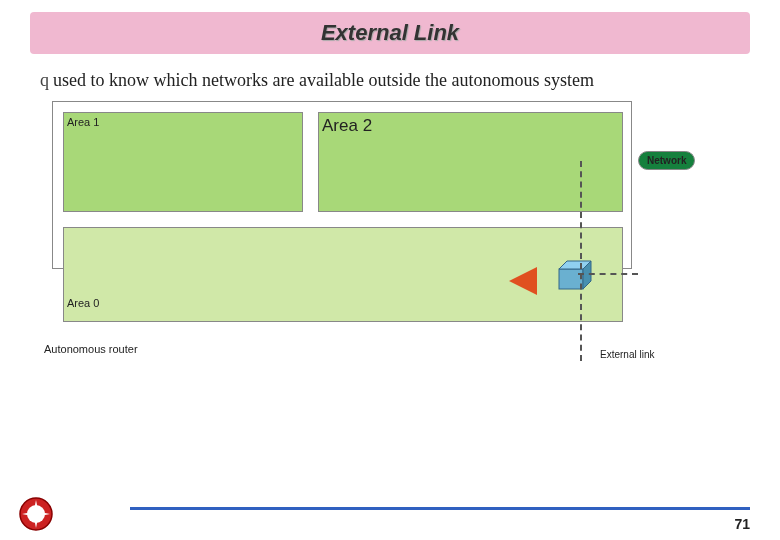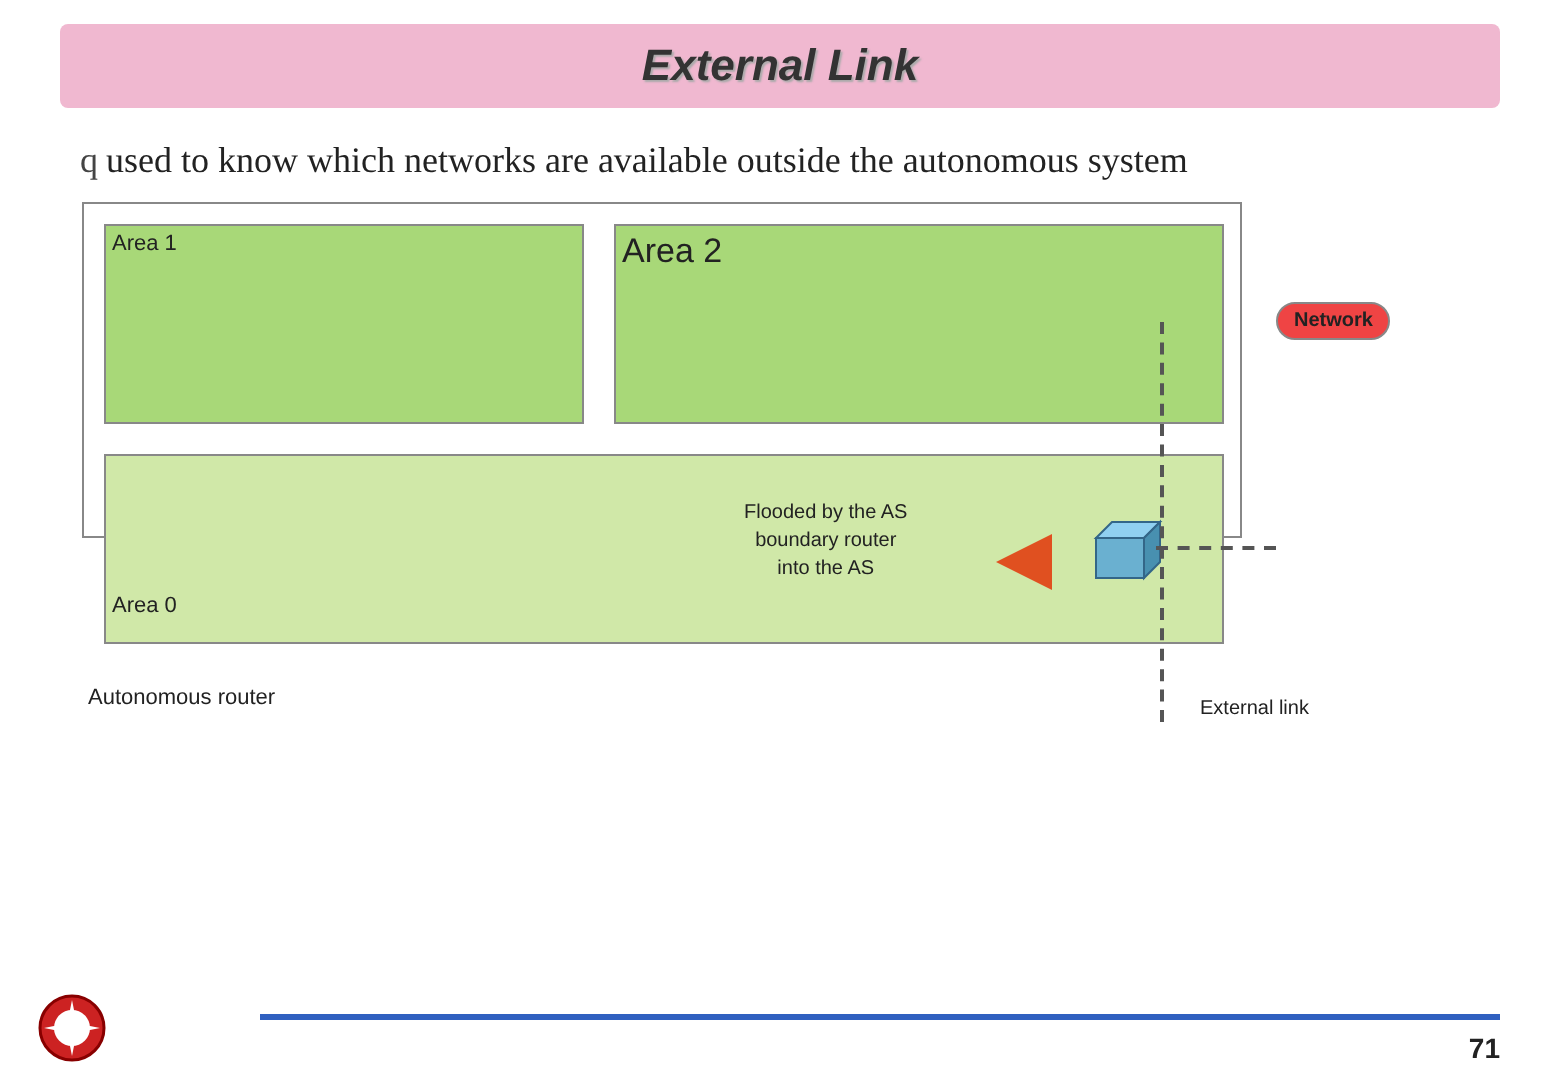--- a/index.html
+++ b/index.html
@@ -44,21 +44,21 @@
     
     #diagram-container {
       margin: 10px 40px 0 40px;
       position: relative;
       height: 270px;
     }
 
     
     #as-box {
       position: absolute;
-      left: 1px;
+      left: 12px;
       top: 0;
       width: 580px;
       height: 168px;
       border: 1.5px solid #888;
       background: #fff;
     }
 
     
     #area1 {
       position: absolute;
@@ -162,21 +162,21 @@
       width: 2px;
       height: 200px;
       border-left: 2px dashed #555;
     }
 
     
     #network-bubble {
       position: absolute;
       left: 598px;
       top: 50px;
-      background: #ef4444;
+      background: #15803d;
       border: 1.5px solid #888;
       border-radius: 10px;
       padding: 3px 8px;
       font-size: 10px;
       font-weight: bold;
       color: #222;
     }
 
     
     #ext-link-label {
@@ -262,25 +262,20 @@
 
     <div id="area1"></div>
     <span id="area1-label">Area 1</span>
 
     <div id="area2"></div>
     <span id="area2-label">Area 2</span>
 
     <div id="area0"></div>
     <span id="area0-label">Area 0</span>
 
-    <div id="flooded-text">
-      <div>Flooded by the AS</div>
-      <div>boundary router</div>
-      <div>into the AS</div>
-    </div>
 
     <div id="arrow-left"></div>
 
     <div id="router-cube">
       <svg width="40" height="40" viewBox="0 0 40 40">
 
         <rect x="4" y="12" width="24" height="20" fill="#6ab0d0" stroke="#336688" stroke-width="1"></rect>
 
         <polygon points="4,12 12,4 36,4 28,12" fill="#90d0f0" stroke="#336688" stroke-width="1"></polygon>
 

